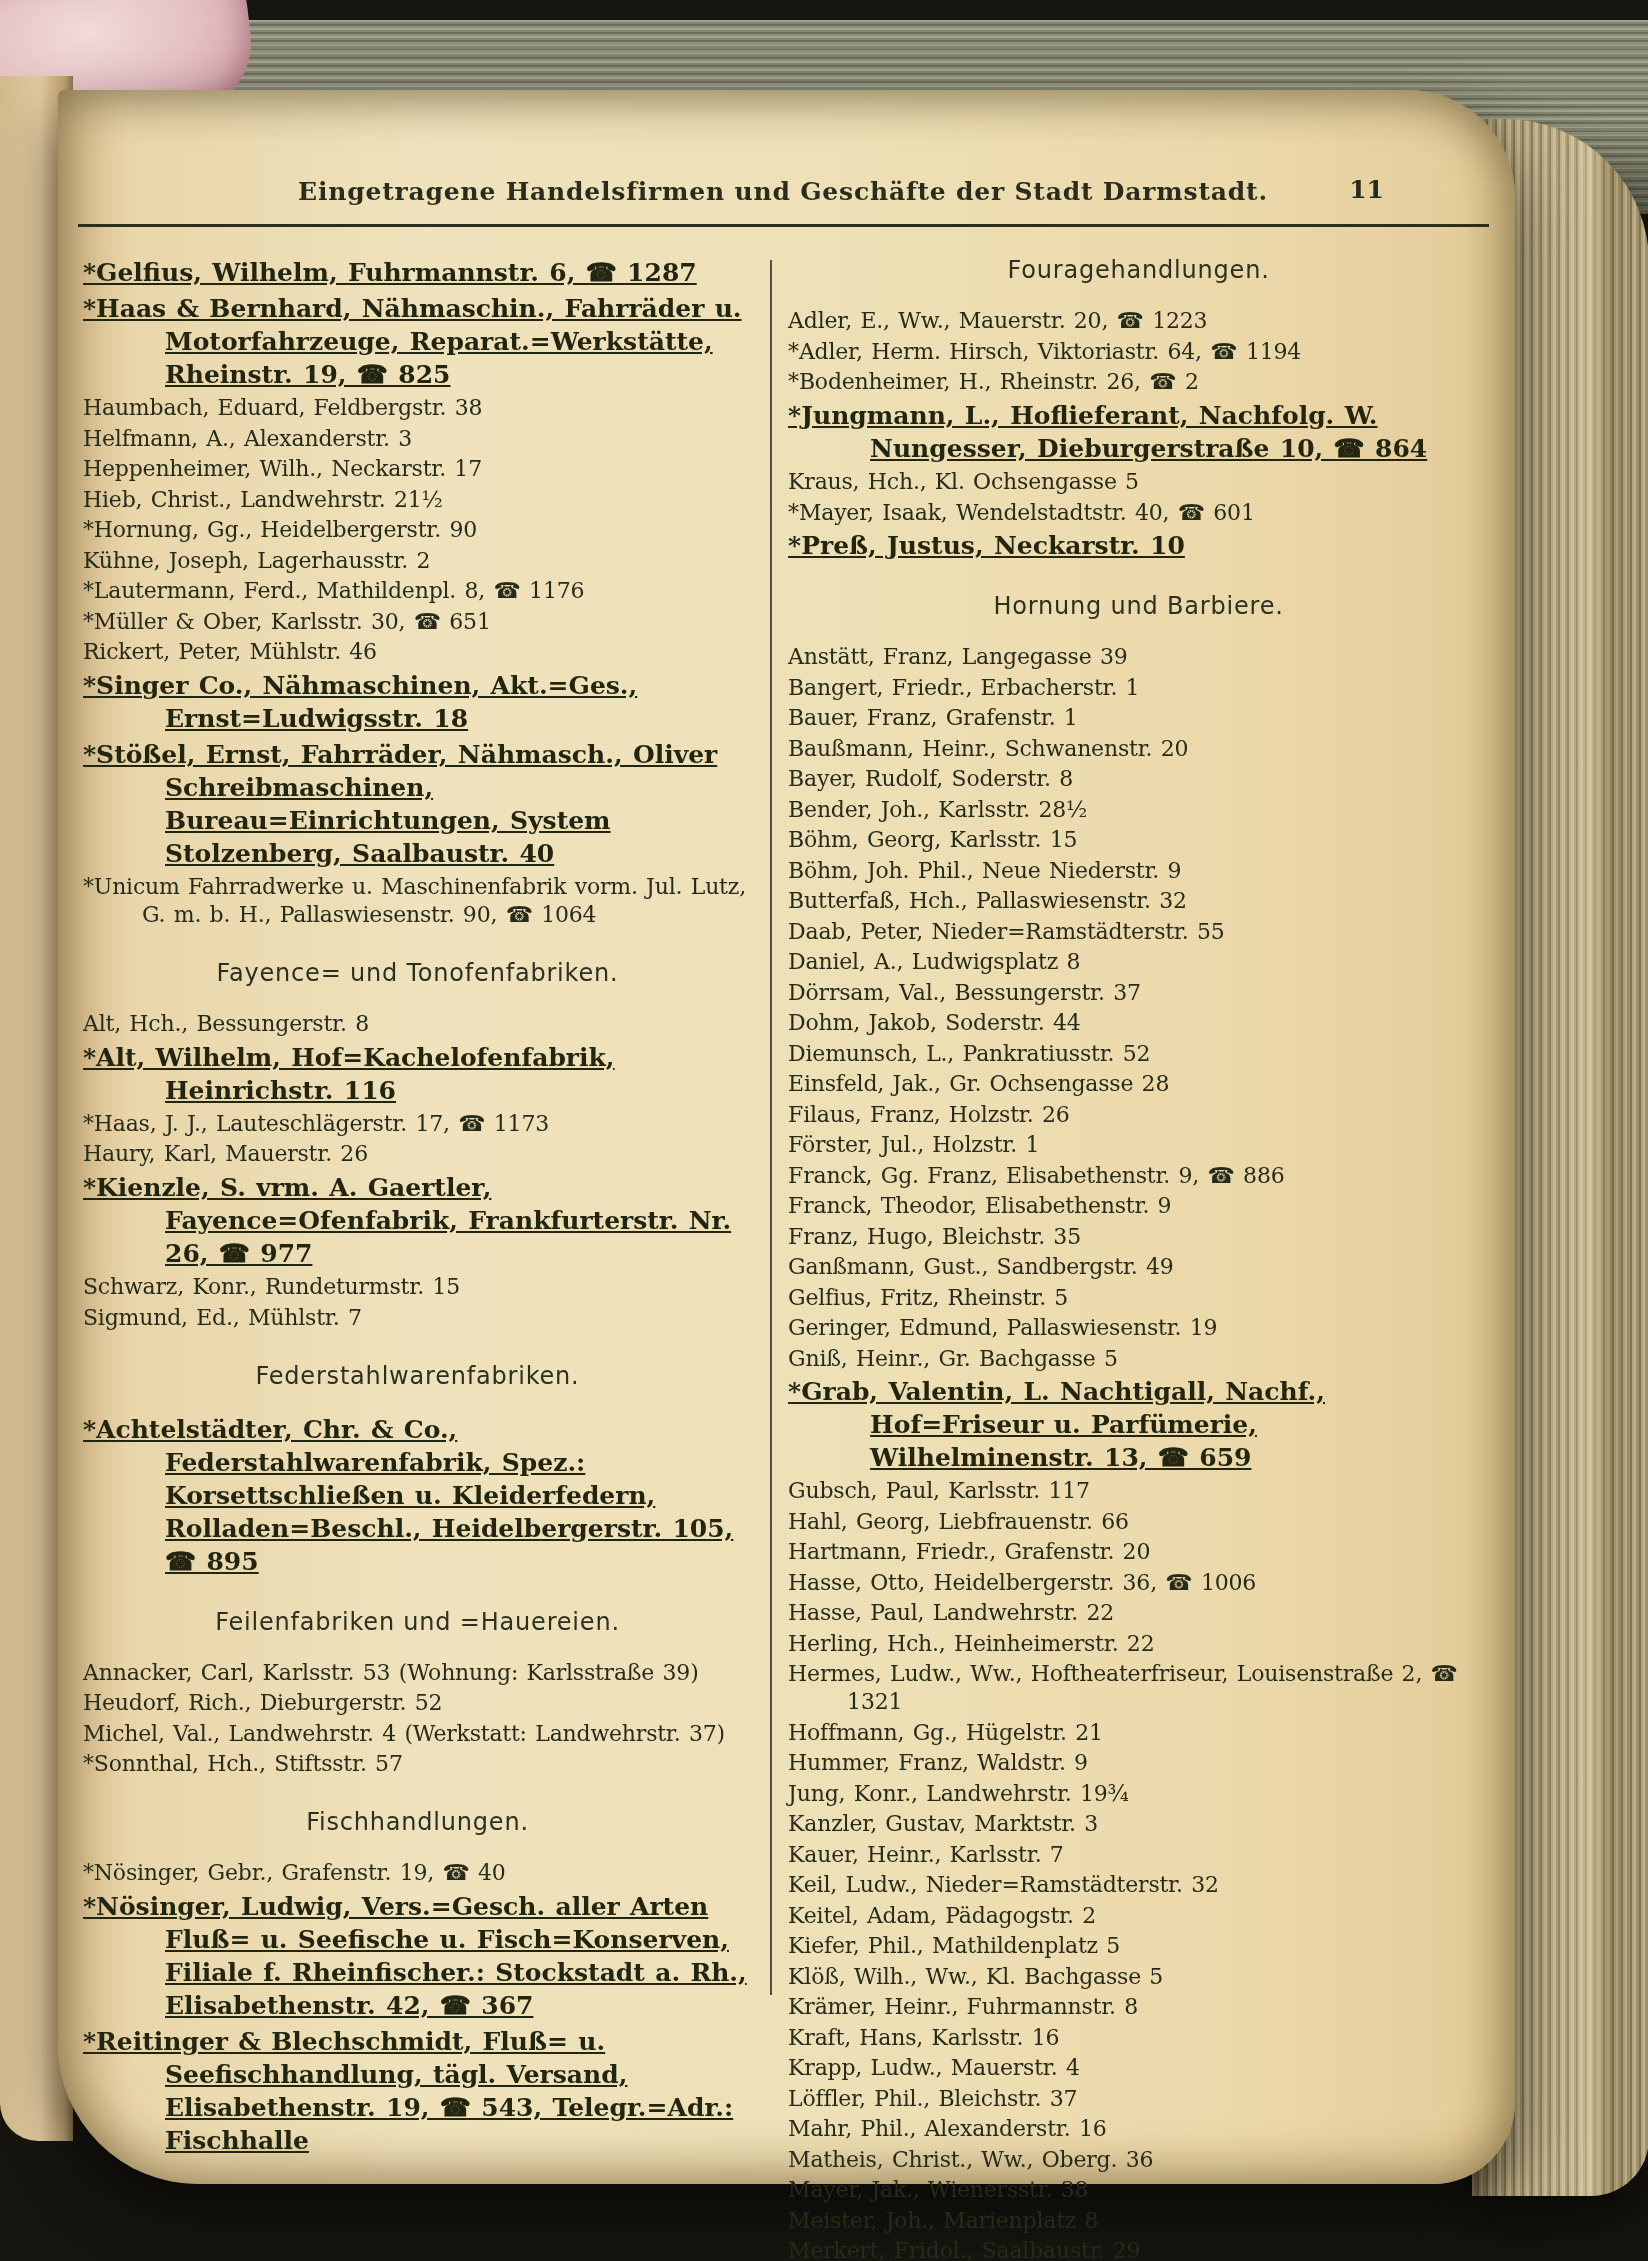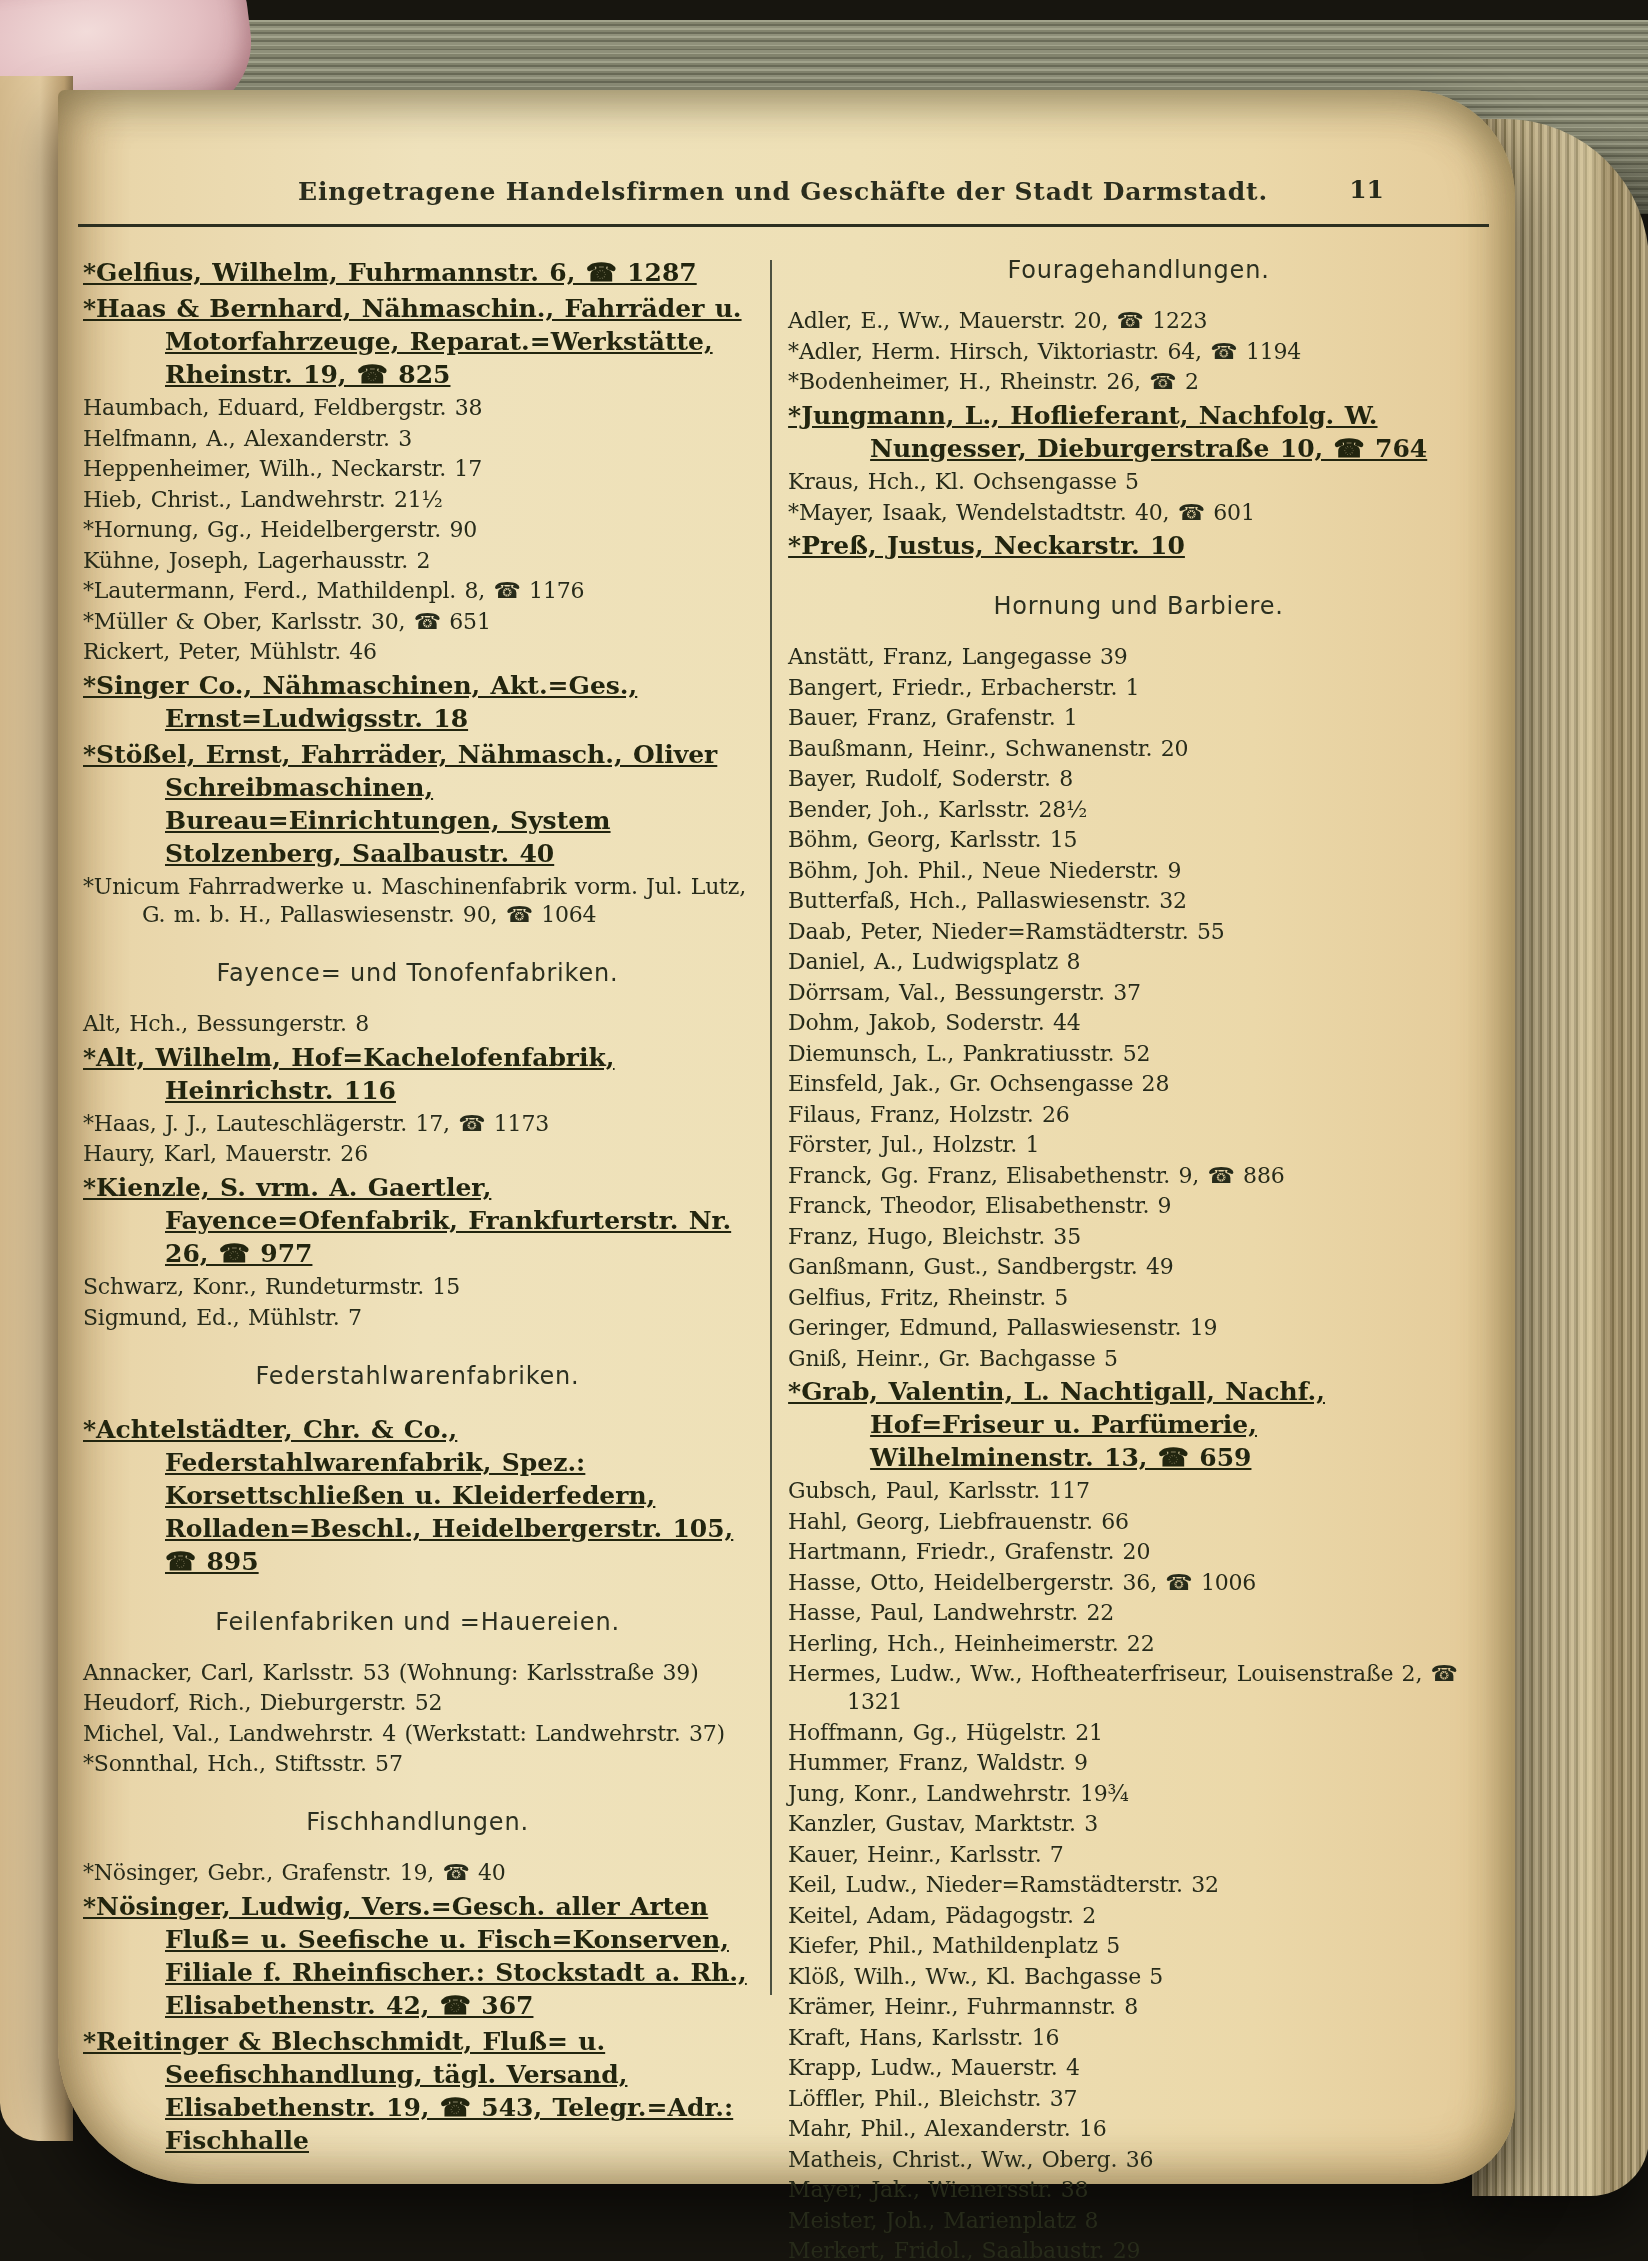--- a/index.html
+++ b/index.html
@@ -144,21 +144,21 @@
           <p class="entry">*Nösinger, Gebr., Grafenstr. 19, ☎ 40</p>
           <p class="entry bold">*Nösinger, Ludwig, Vers.=Gesch. aller Arten Fluß= u. Seefische u. Fisch=Konserven, Filiale f. Rheinfischer.: Stockstadt a. Rh., Elisabethenstr. 42, ☎ 367</p>
           <p class="entry bold">*Reitinger &amp; Blechschmidt, Fluß= u. Seefischhandlung, tägl. Versand, Elisabethenstr. 19, ☎ 543, Telegr.=Adr.: Fischhalle</p>
         </div>
       <div class="column-divider"></div>
       <div class="column-right" id="col-right">
           <div class="sec-title">Fouragehandlungen.</div>
           <p class="entry">Adler, E., Ww., Mauerstr. 20, ☎ 1223</p>
           <p class="entry">*Adler, Herm. Hirsch, Viktoriastr. 64, ☎ 1194</p>
           <p class="entry">*Bodenheimer, H., Rheinstr. 26, ☎ 2</p>
-          <p class="entry bold">*Jungmann, L., Hoflieferant, Nachfolg. W. Nungesser, Dieburgerstraße 10, ☎ 764</p>
+          <p class="entry bold">*Jungmann, L., Hoflieferant, Nachfolg. W. Nungesser, Dieburgerstraße 10, ☎ 864</p>
           <p class="entry">Kraus, Hch., Kl. Ochsengasse 5</p>
           <p class="entry">*Mayer, Isaak, Wendelstadtstr. 40, ☎ 601</p>
           <p class="entry bold">*Preß, Justus, Neckarstr. 10</p>
           <div class="sec-title">Hornung und Barbiere.</div>
           <p class="entry">Anstätt, Franz, Langegasse 39</p>
           <p class="entry">Bangert, Friedr., Erbacherstr. 1</p>
           <p class="entry">Bauer, Franz, Grafenstr. 1</p>
           <p class="entry">Baußmann, Heinr., Schwanenstr. 20</p>
           <p class="entry">Bayer, Rudolf, Soderstr. 8</p>
           <p class="entry">Bender, Joh., Karlsstr. 28½</p>

